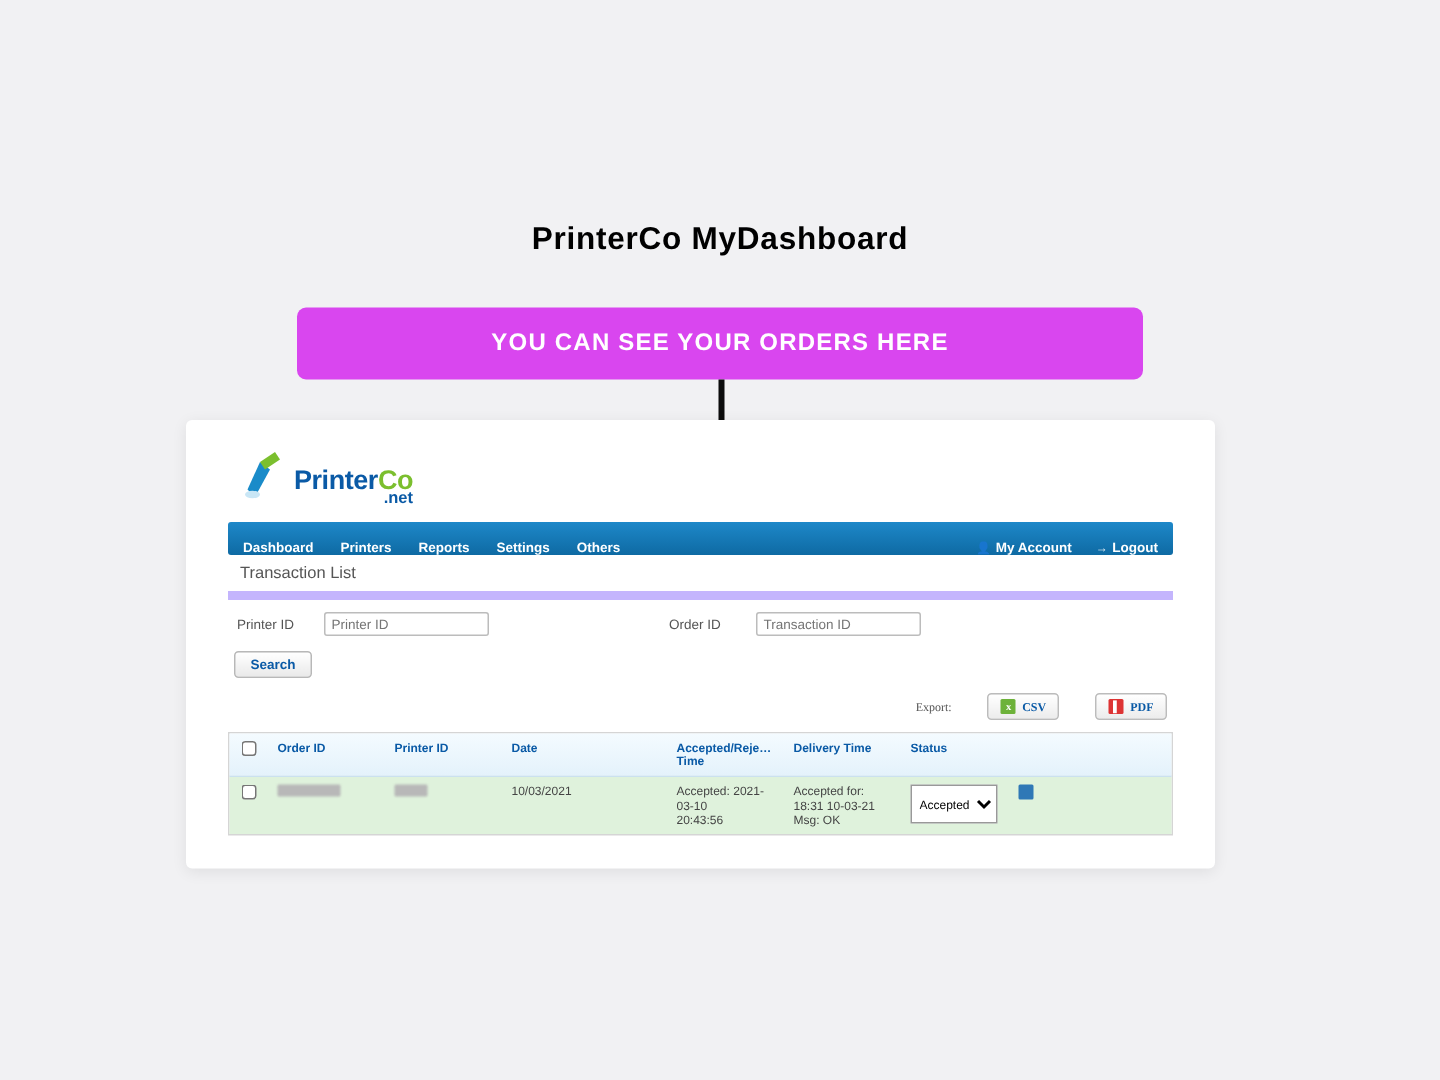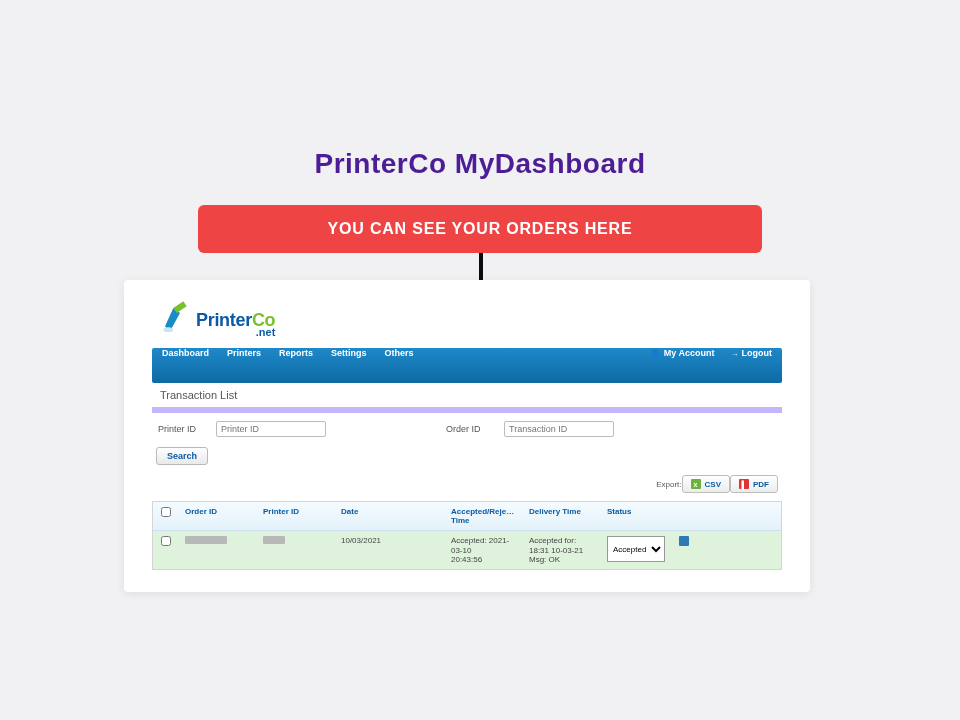--- a/index.html
+++ b/index.html
@@ -11,31 +11,31 @@
     position: relative;
     overflow: hidden;
   }
   .heading {
     position: absolute;
     top: 148px;
     left: 0;
     width: 100%;
     text-align: center;
     font-weight: 800;
-    font-size: 28px;
-    color: #4c1d95;
+    font-size: 21px;
+    color: #000000;
     letter-spacing: 0.5px;
   }
   .callout {
     position: absolute;
     top: 205px;
     left: 198px;
     width: 564px;
     height: 48px;
-    background: #ef4444;
+    background: #d946ef;
     color: #fff;
     border-radius: 6px;
     display: flex;
     align-items: center;
     justify-content: center;
     font-weight: 700;
     font-size: 16px;
     letter-spacing: 0.8px;
   }
   .arrow-shaft {
@@ -83,23 +83,23 @@
   }
   .logo-mark svg { display:block; }
   .logo-text { display:flex; flex-direction:column; line-height:1; }
   .logo-printer { font-weight: 800; font-size: 18px; color: #0a5aa6; letter-spacing: -0.3px; }
   .logo-printer .co { color: #7bbf2e; }
   .logo-net { font-size: 11px; color: #0a5aa6; font-weight:700; text-align:right; margin-top:-2px; }
 
   .navbar {
     background: linear-gradient(#1e88c9, #0e6aa3);
     color: #fff;
-    height: 35px;
+    height: 22px;
     display: flex;
-    align-items: flex-start;
+    align-items: flex-end;
     font-size: 9px;
     font-weight: 700;
     border-radius: 2px;
     padding: 0 10px;
   }
   .nav-left { display:flex; gap: 18px; }
   .nav-left span, .nav-right span { cursor: pointer; }
   .nav-right { margin-left:auto; display:flex; gap: 16px; align-items:center; }
   .nav-icon { font-size: 8px; margin-right: 3px; opacity:0.9; }
 
@@ -141,26 +141,27 @@
     border-radius: 3px;
     padding: 3px 10px;
     cursor: pointer;
     display: inline-block;
   }
 
   .export-row {
     display:flex;
     justify-content:flex-end;
     align-items:center;
-    gap: 0;
+    gap: 24px;
     font-size: 8px;
     color: #555;
     margin-top: 10px;
     margin-bottom: 8px;
     padding-right: 4px;
+    font-family: Liberation Serif, serif;
   }
   .export-btn {
     display:inline-flex;
     align-items:center;
     gap: 4px;
     font-size: 8px;
     color: #0a5aa6;
     font-weight:700;
     background: linear-gradient(#ffffff,#ececec);
     border: 1px solid #bcbcbc;

